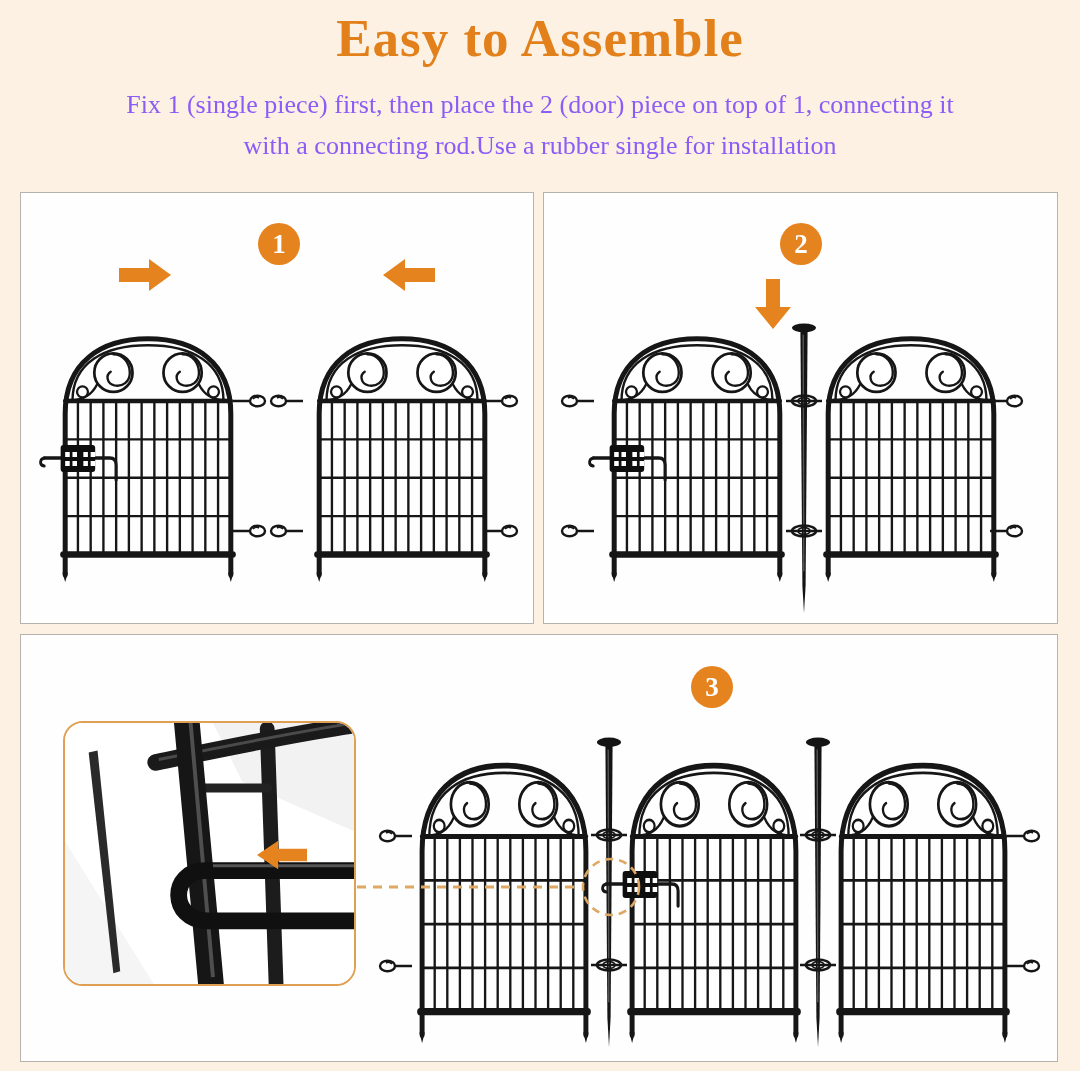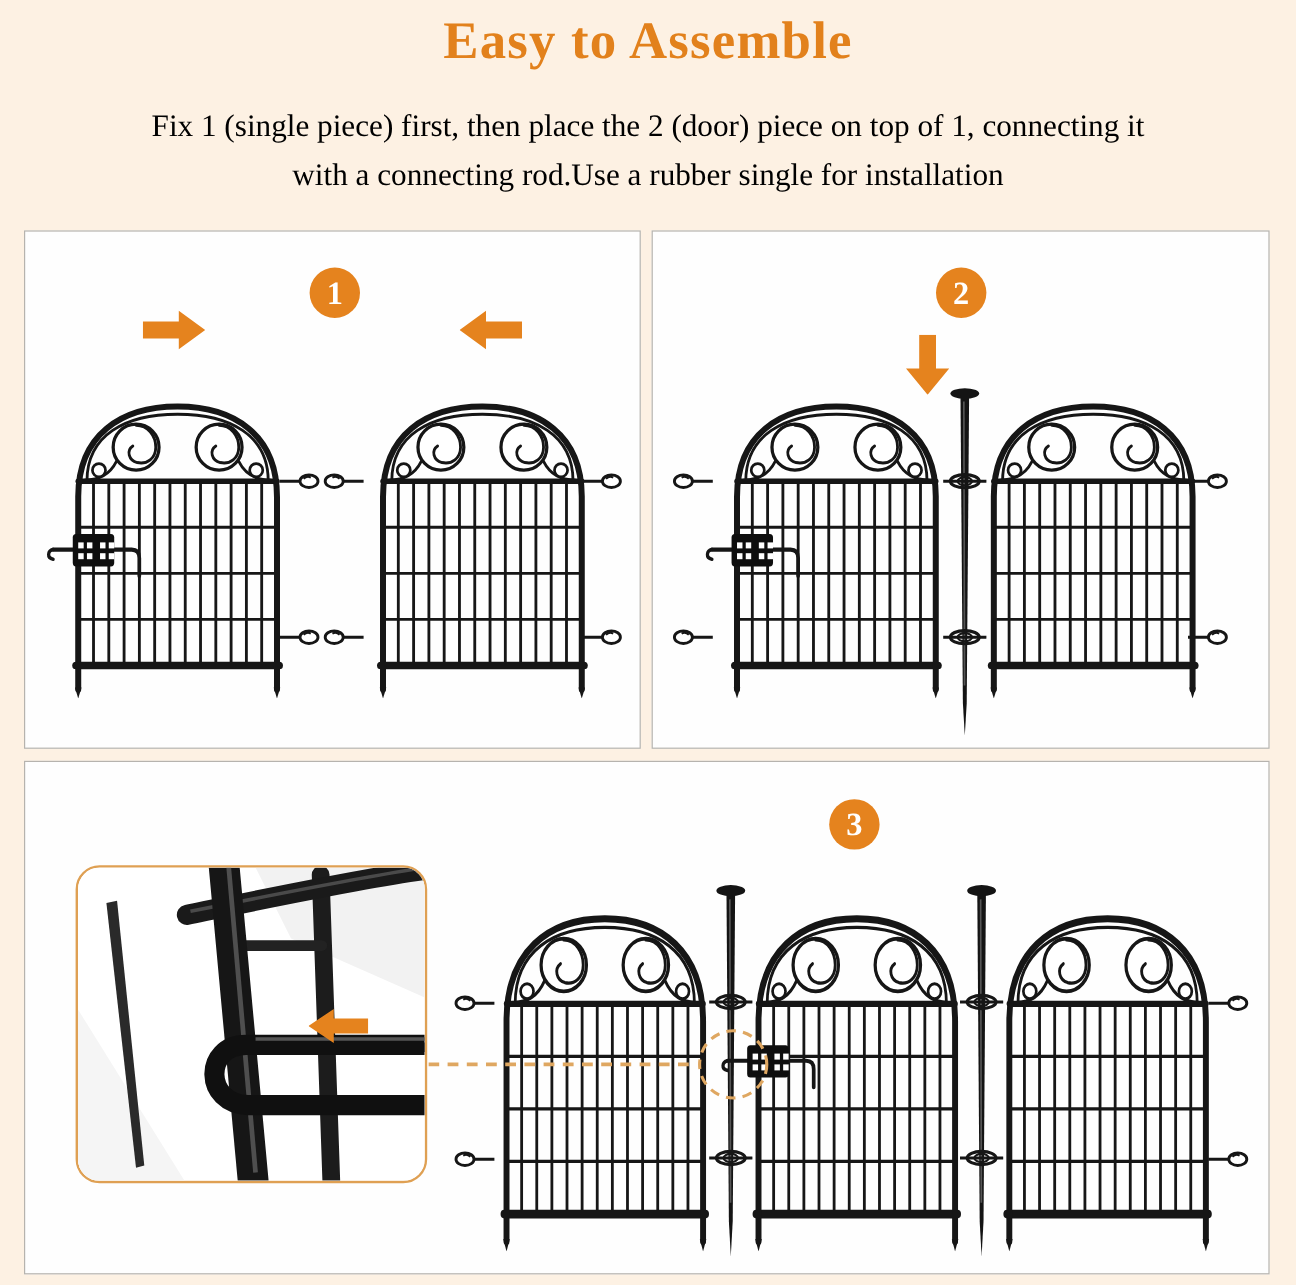--- a/index.html
+++ b/index.html
@@ -7,25 +7,25 @@
     width:1080px;height:1071px;position:relative;overflow:hidden;
     background:#fdf1e3;
     font-family:"Liberation Serif", serif;
   }
   .abs{position:absolute;}
   .panel{
     position:absolute;background:#fefefe;border:1px solid #b6b3ae;box-sizing:border-box;
   }
   #title{
     top:8px;left:0;width:1080px;height:70px;text-align:center;
-    font-size:44px;font-weight:bold;color:#e2811c;letter-spacing:1px;
+    font-size:53px;font-weight:bold;color:#e2811c;letter-spacing:1px;
   }
   #subtitle{
     top:84px;left:0;width:1080px;text-align:center;
-    font-size:26px;line-height:41px;color:#000000;
+    font-size:26px;line-height:41px;color:#8b5cf6;
   }
   .badge{
     position:absolute;width:42px;height:42px;border-radius:50%;
     background:#e5831e;color:#ffffff;display:flex;align-items:center;justify-content:center;
     font-size:27px;font-weight:bold;font-family:"Liberation Serif",serif;
   }
   .flip{transform:scaleX(-1);}
   .inset{
     position:absolute;background:#ffffff;border:2px solid #dfa053;border-radius:20px;
     box-sizing:border-box;overflow:hidden;

